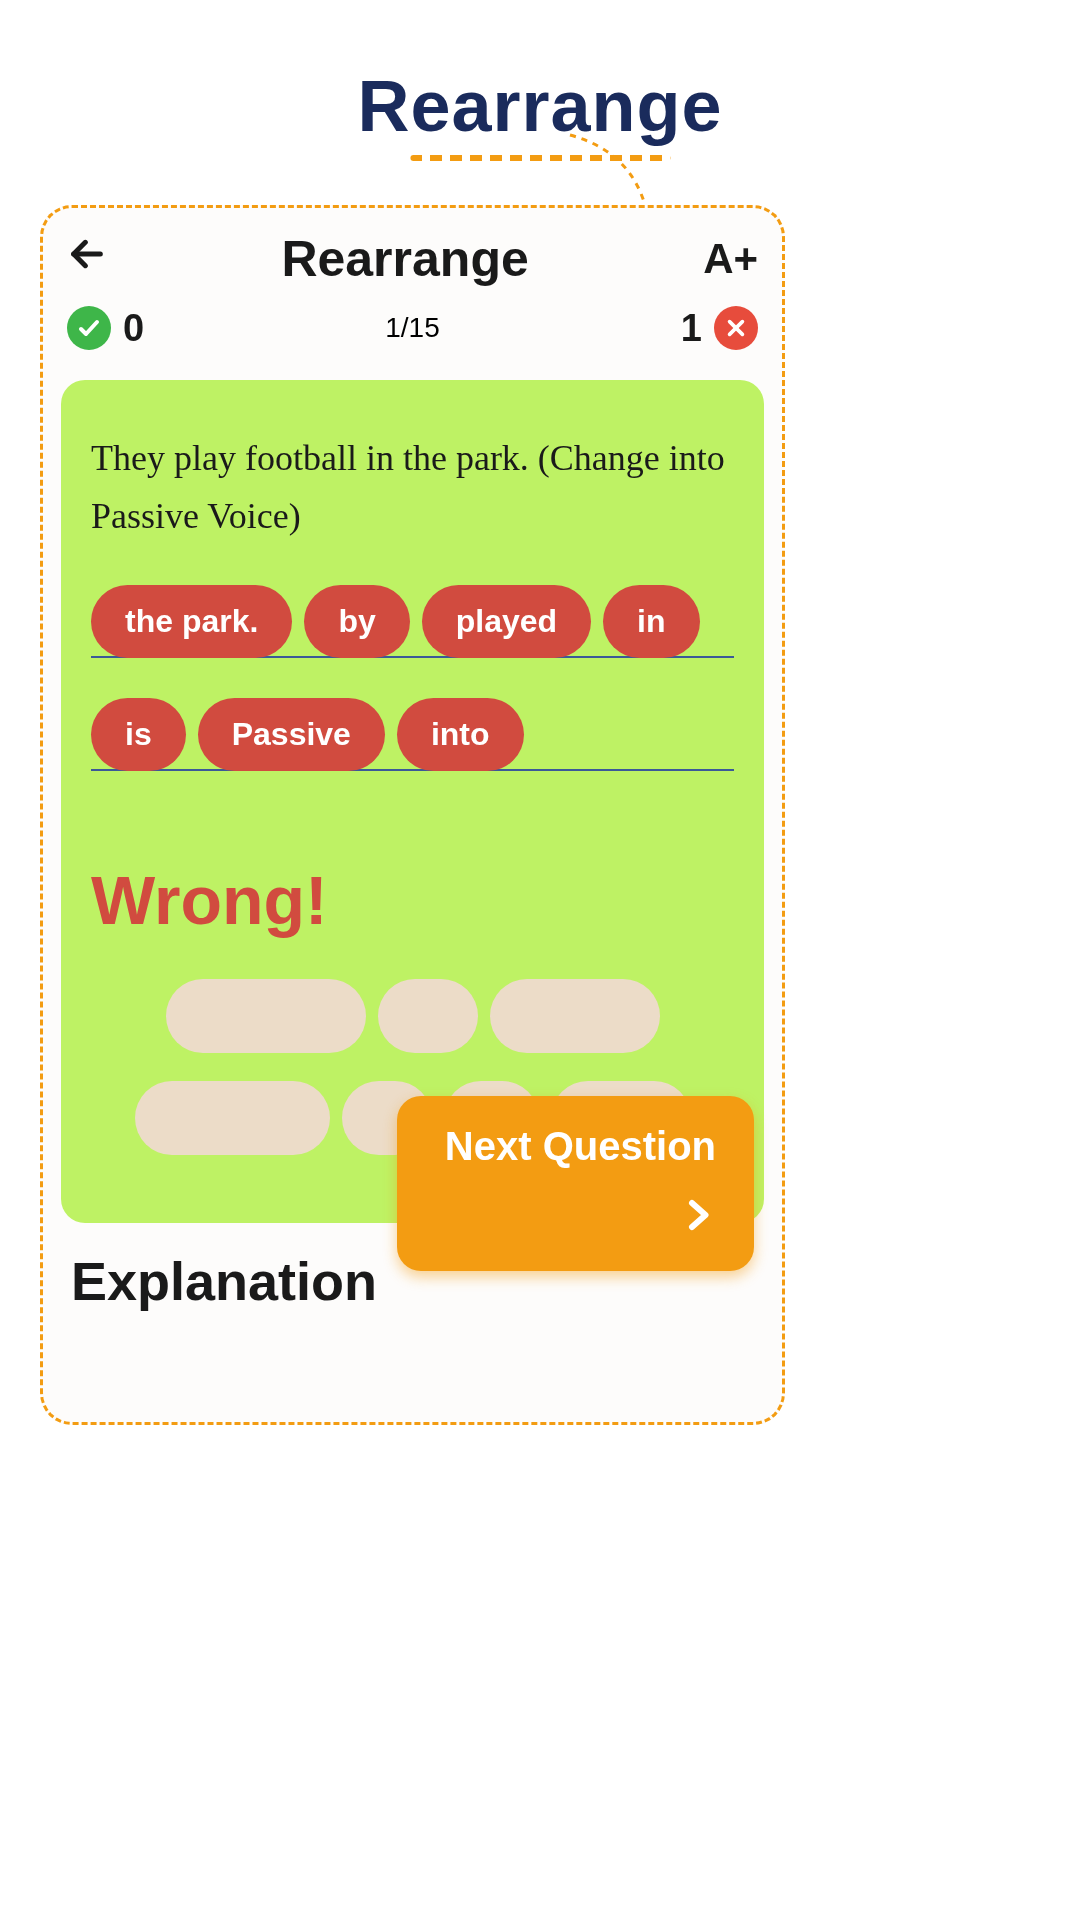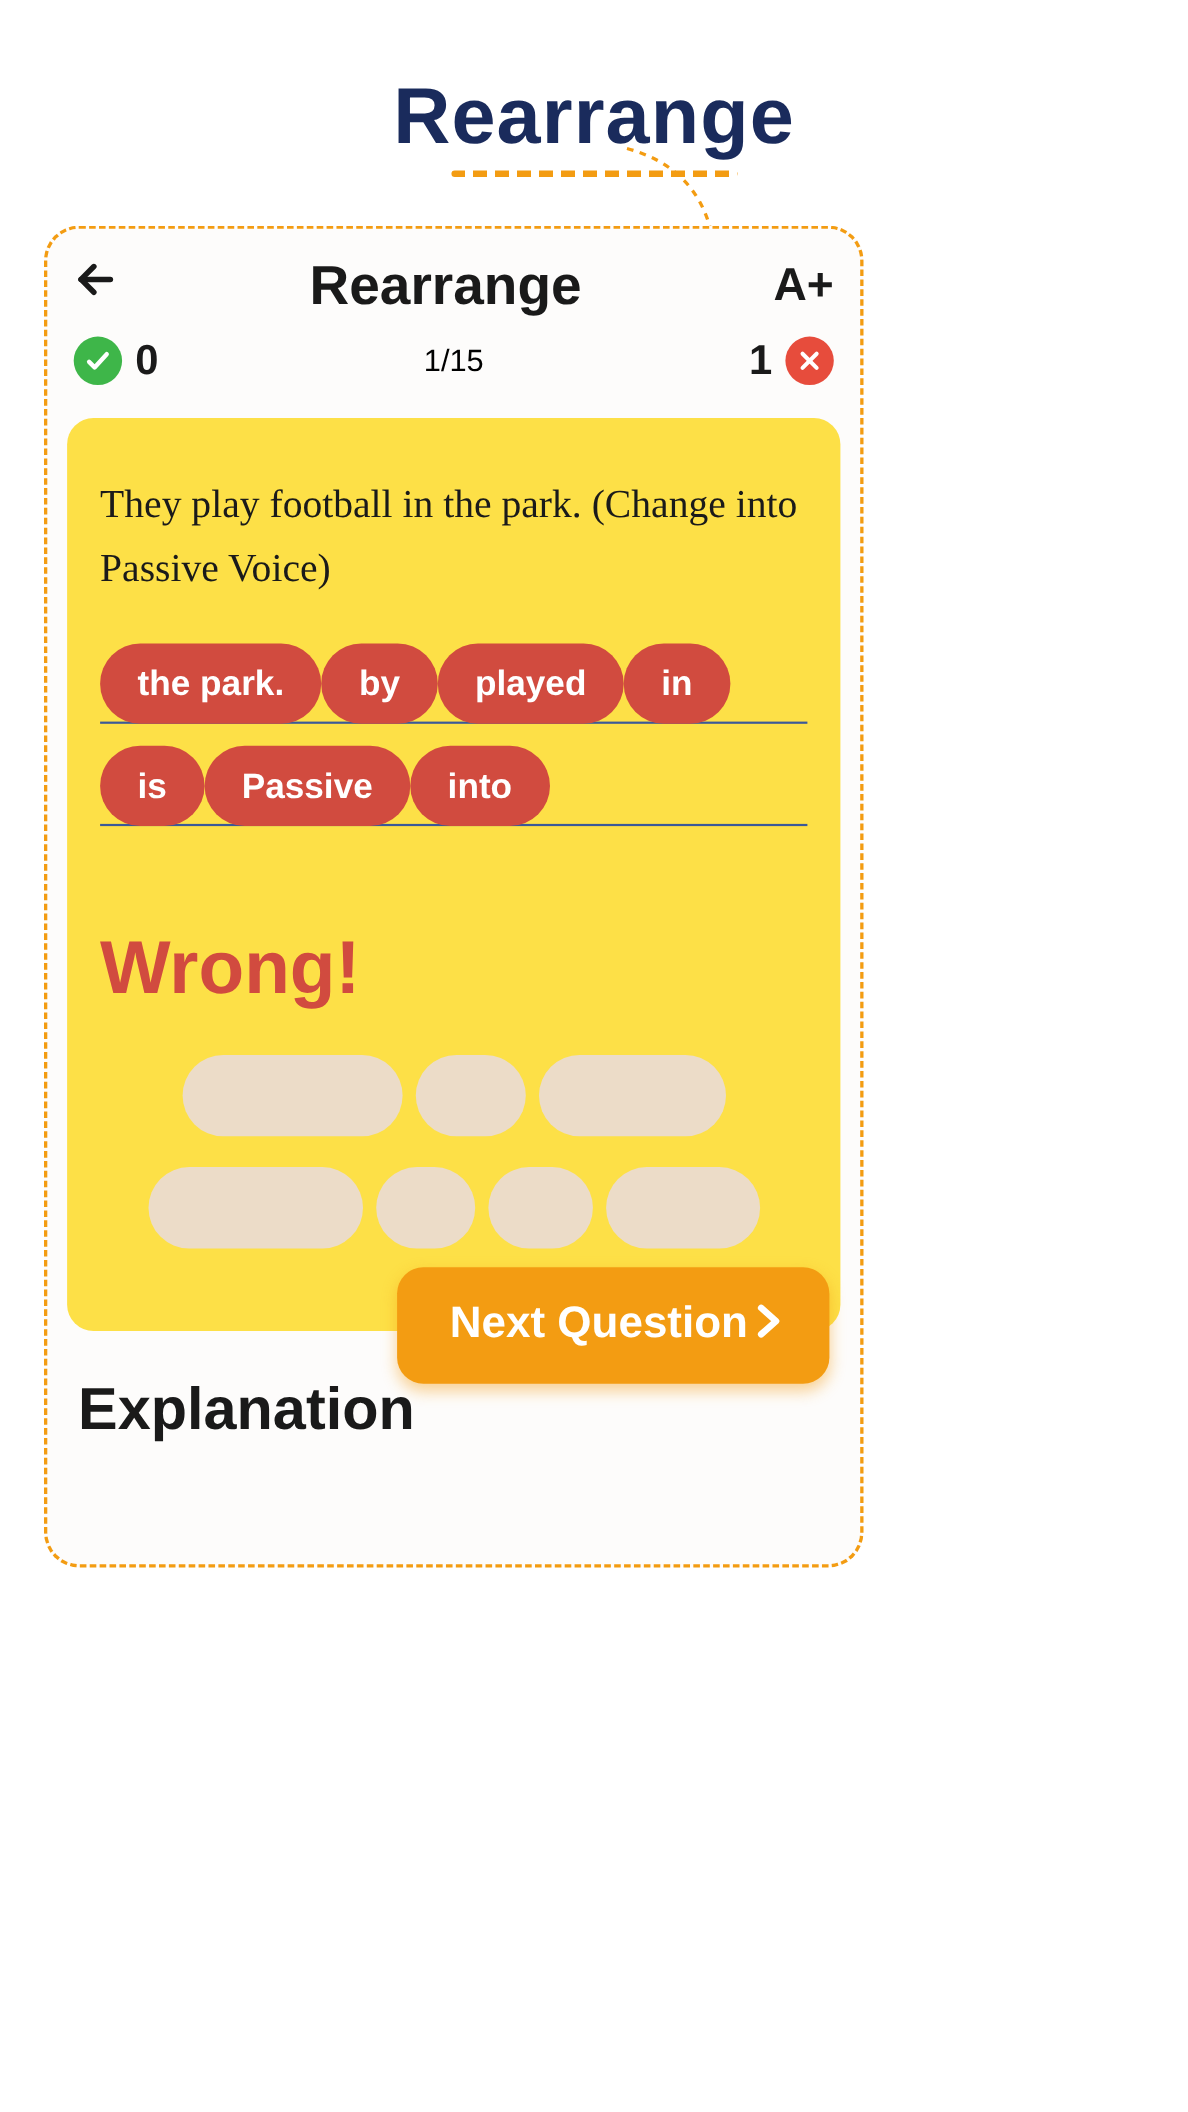--- a/index.html
+++ b/index.html
@@ -128,21 +128,21 @@
       font-weight: 700;
       color: #1a1a1a;
     }
     .progress-text {
       font-size: 28px;
       font-weight: 500;
       color: #000000;
     }
     .question-card {
       margin: 30px 18px 0;
-      background: #fde047;
+      background: #bef264;
       border-radius: 24px;
       padding: 50px 30px 40px;
       min-height: 830px;
       position: relative;
     }
     .question-text {
       font-size: 36px;
       color: #1a1a1a;
       font-family: Georgia, serif;
       line-height: 1.6;
@@ -151,23 +151,24 @@
     .question-text .line2 {
       display: block;
       text-align: left;
     }
     .chip-area {
       margin-top: 40px;
     }
     .chip-row {
       display: flex;
       flex-wrap: nowrap;
+      gap: 12px;
       border-bottom: 2px solid #3b5998;
       padding-bottom: 0;
-      margin-bottom: 20px;
+      margin-bottom: 40px;
       align-items: center;
     }
     .chip {
       background: #d14b3f;
       color: #fff;
       font-size: 32px;
       font-weight: 600;
       padding: 18px 34px;
       border-radius: 50px;
       cursor: pointer;
@@ -200,23 +201,25 @@
       position: absolute;
       bottom: -48px;
       right: 10px;
       background: #f39c12;
       color: #fff;
       font-size: 40px;
       font-weight: 700;
       padding: 28px 38px 28px 48px;
       border-radius: 24px;
       display: flex;
-      align-items: flex-start;
+      align-items: flex-end;
+      gap: 24px;
       cursor: pointer;
       box-shadow: 0 6px 14px rgba(243, 156, 18, 0.45);
+      flex-direction: column;
     }
     .next-chevron {
       font-size: 44px;
       font-weight: 700;
     }
     .explanation-label {
       position: absolute;
       bottom: 110px;
       left: 28px;
       font-size: 54px;

